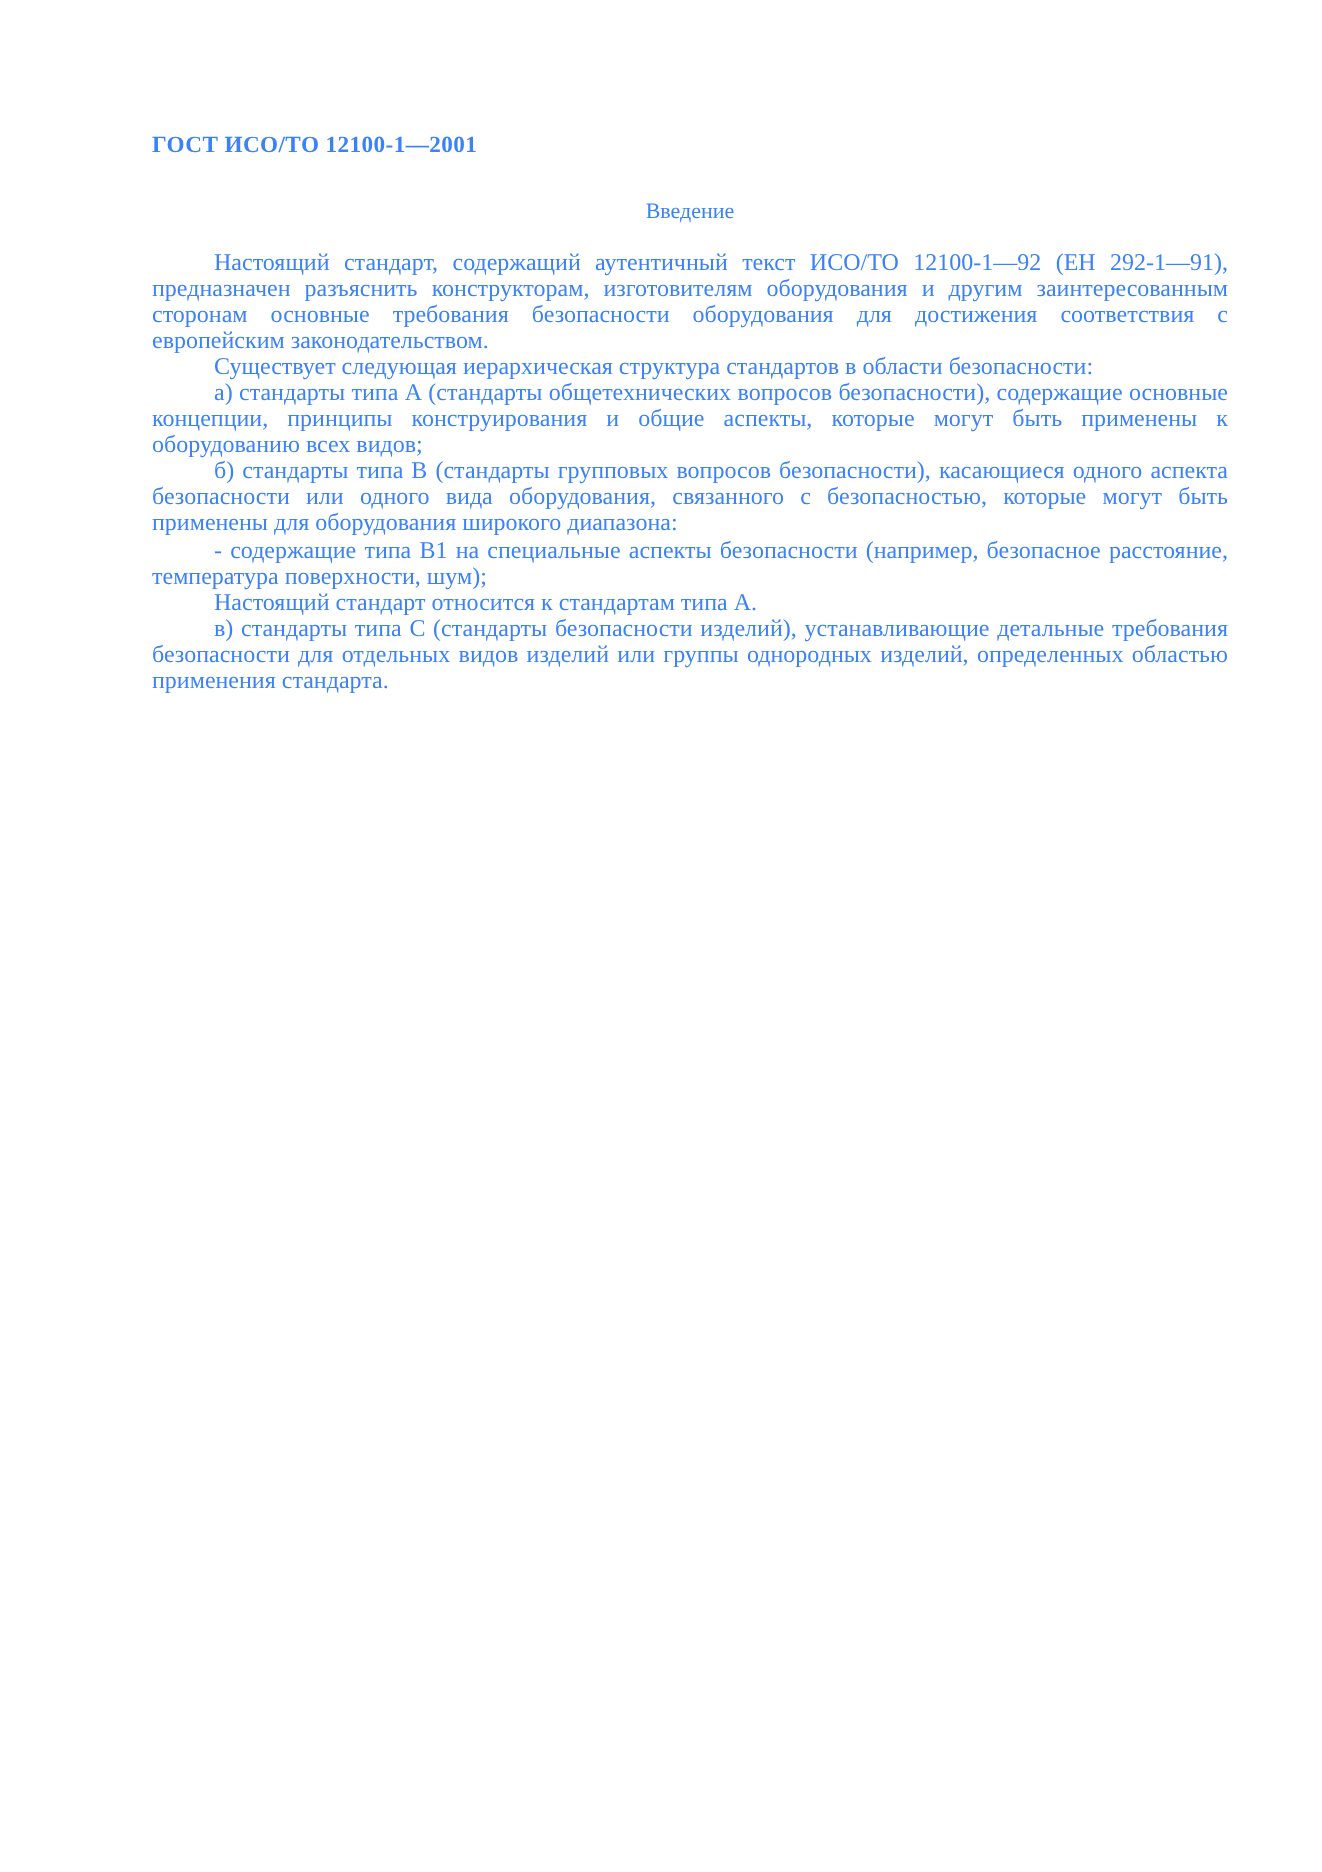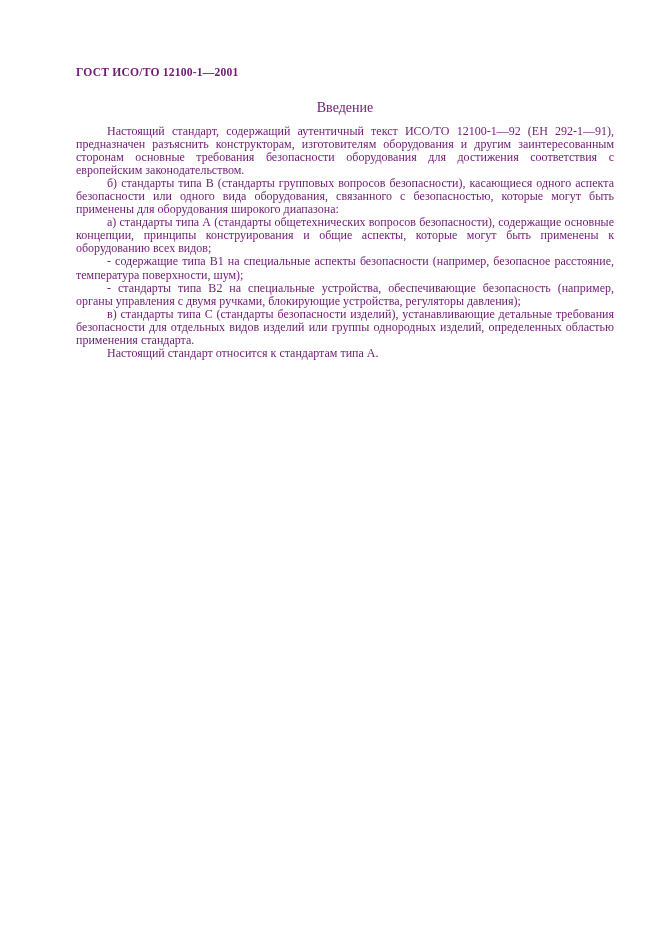--- a/index.html
+++ b/index.html
@@ -5,40 +5,40 @@
   html, body {
     margin: 0;
     padding: 0;
     background: #ffffff;
   }
   .page {
     position: relative;
     width: 661px;
     height: 752px;
     background: #ffffff;
-    color: #701a75;
+    color: #3b82f6;
     font-family: "Liberation Serif", "DejaVu Serif", serif;
     overflow: hidden;
   }
   .running-header {
     position: absolute;
     left: 76px;
     top: 66px;
     font-size: 11.6px;
     font-weight: bold;
     letter-spacing: 0.2px;
     white-space: nowrap;
   }
   .doc-title {
     position: absolute;
     left: 76px;
     top: 100px;
     width: 538px;
     margin: 0;
-    font-size: 14px;
+    font-size: 11px;
     font-weight: normal;
     text-align: center;
   }
   .body-text {
     position: absolute;
     left: 76px;
     top: 125px;
     width: 538px;
     font-size: 12px;
     line-height: 13.05px;
@@ -68,25 +68,25 @@
 <body>
 
 <div class="page">
 
   <div class="running-header">ГОСТ ИСО/ТО 12100-1—2001</div>
 
   <h1 class="doc-title">Введение</h1>
 
   <div class="body-text">
     <p>Настоящий стандарт, содержащий аутентичный текст ИСО/ТО 12100-1—92 (ЕН 292-1—91), предназначен разъяснить конструкторам, изготовителям оборудования и другим заинтересованным сторонам основные требования безопасности оборудования для достижения соответствия с европейским законодательством.</p>
+    <p>Существует следующая иерархическая структура стандартов в области безопасности:</p>
+    <p>а) стандарты типа А (стандарты общетехнических вопросов безопасности), содержащие основные концепции, принципы конструирования и общие аспекты, которые могут быть применены к оборудованию всех видов;</p>
     <p>б) стандарты типа В (стандарты групповых вопросов безопасности), касающиеся одного аспекта безопасности или одного вида оборудования, связанного с безопасностью, которые могут быть применены для оборудования широкого диапазона:</p>
-    <p>а) стандарты типа А (стандарты общетехнических вопросов безопасности), содержащие основные концепции, принципы конструирования и общие аспекты, которые могут быть применены к оборудованию всех видов;</p>
     <p>- содержащие типа В1 на специальные аспекты безопасности (например, безопасное расстояние, температура поверхности, шум);</p>
-    <p>- стандарты типа В2 на специальные устройства, обеспечивающие безопасность (например, органы управления с двумя ручками, блокирующие устройства, регуляторы давления);</p>
+    <p>Настоящий стандарт относится к стандартам типа А.</p>
     <p>в) стандарты типа С (стандарты безопасности изделий), устанавливающие детальные требования безопасности для отдельных видов изделий или группы однородных изделий, определенных областью применения стандарта.</p>
-    <p>Настоящий стандарт относится к стандартам типа А.</p>
   </div>
 
   <div class="footer-left">IV</div>
 
   <div class="footer-center">6</div>
 
 </div>
 
 </body></html>

